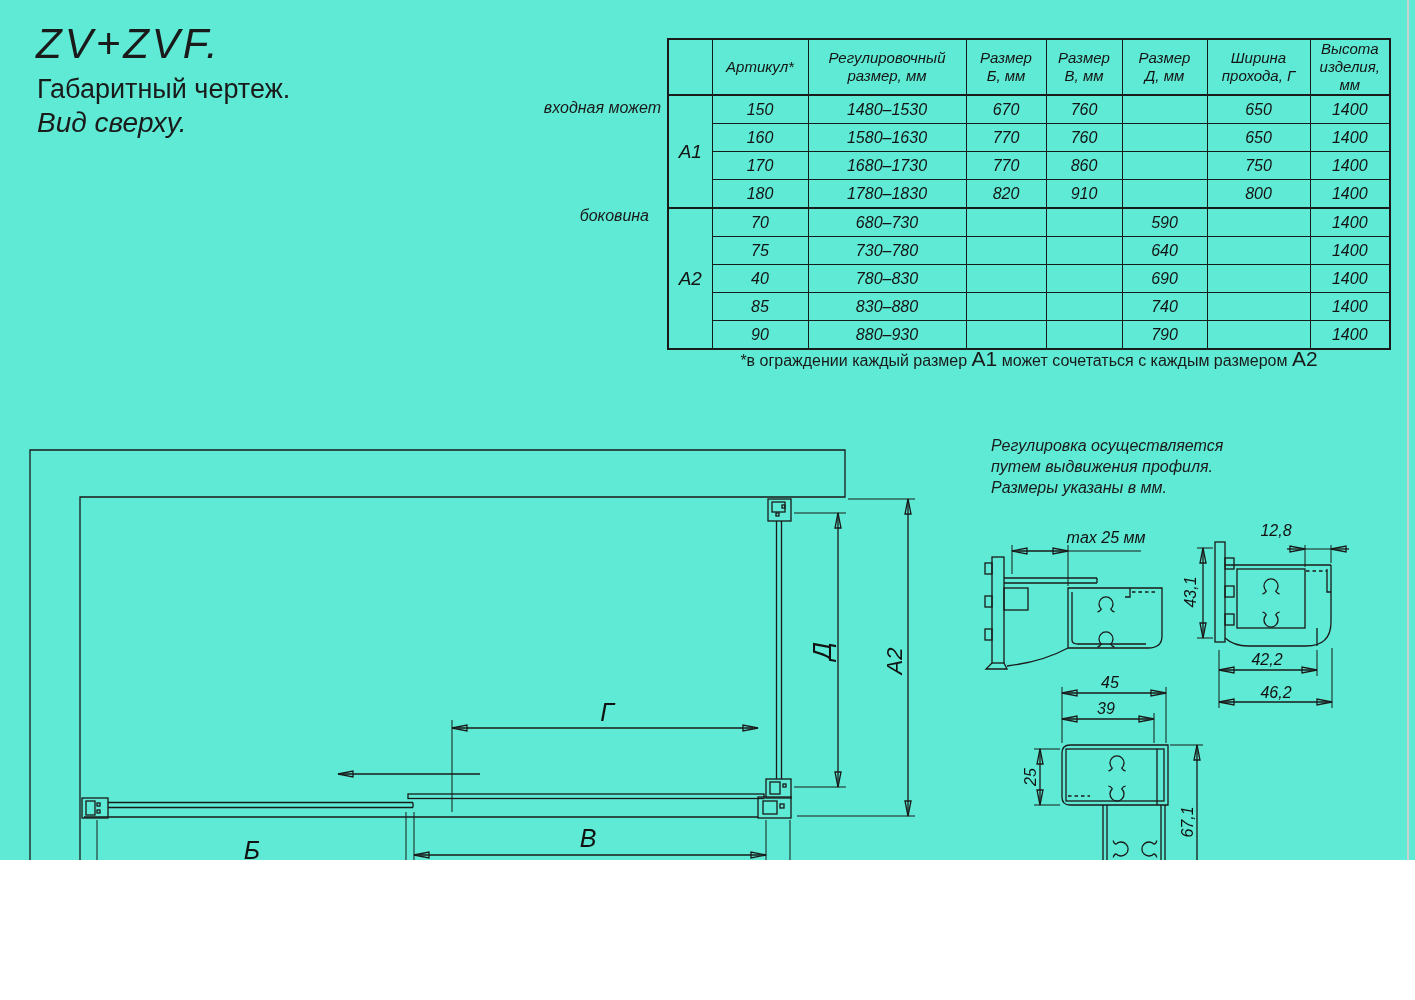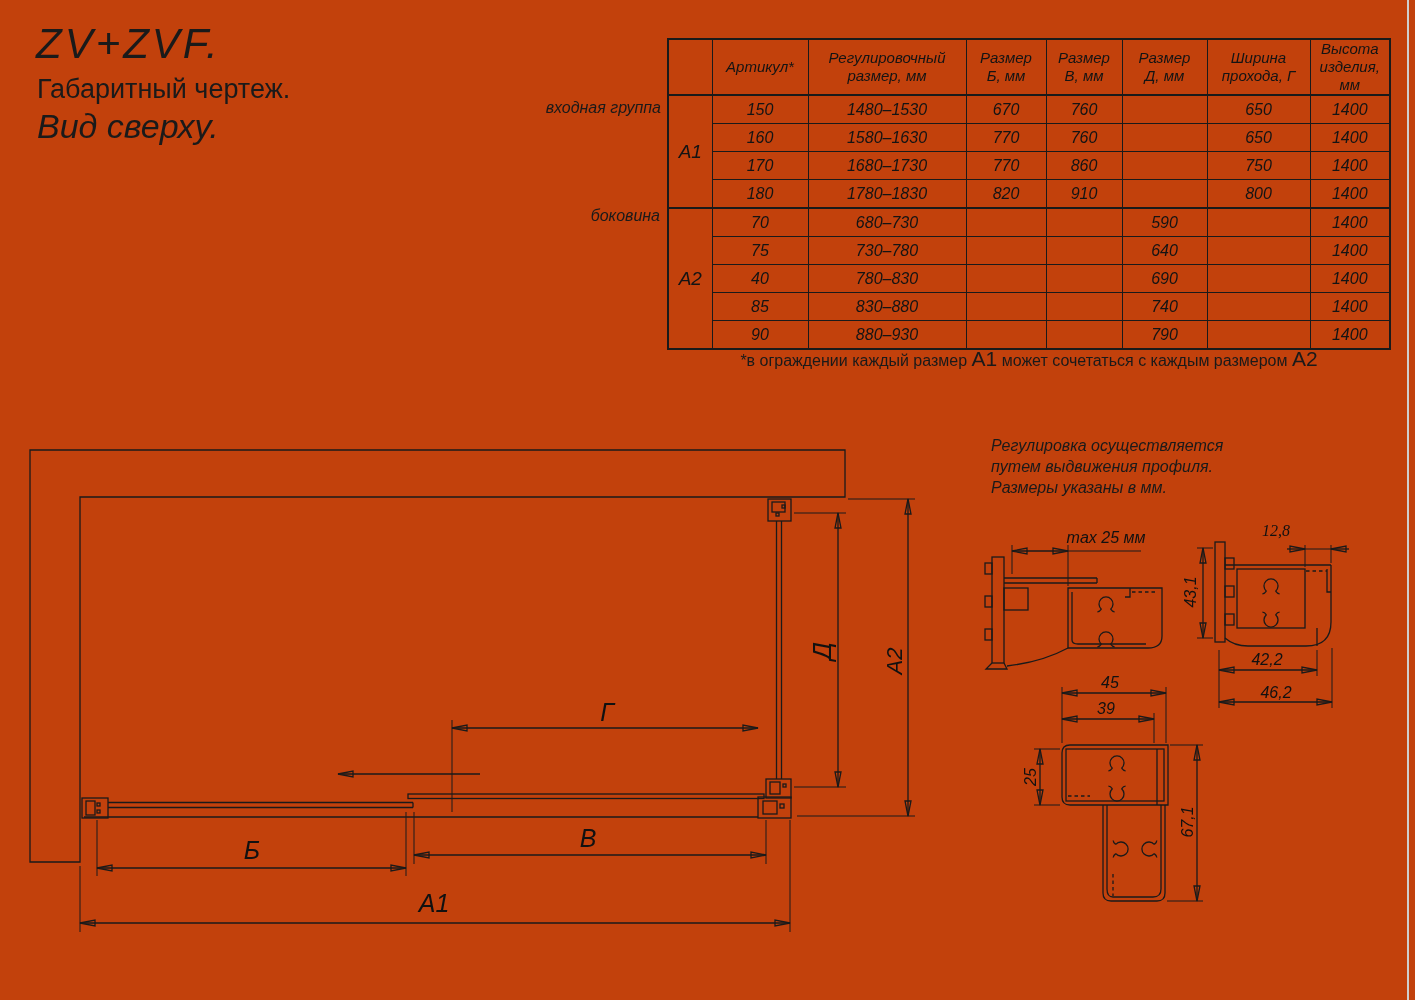--- a/index.html
+++ b/index.html
@@ -1,21 +1,21 @@
 <!DOCTYPE html>
 <html><head>
 <meta charset="utf-8">
 <style>
   html,body{margin:0;padding:0;background:#fff;}
-  .sheet{position:relative;width:1415px;height:1000px;background:#c2410c;overflow:hidden;
+  .sheet{position:relative;width:1415px;height:860px;background:#5eead4;overflow:hidden;
          font-family:"Liberation Sans",sans-serif;color:#111;}
   
   .t1{position:absolute;left:36px;top:20px;font-size:42px;font-style:italic;letter-spacing:3px;color:#1a1a1a;}
   .t2{position:absolute;left:37px;top:74px;font-size:27px;color:#1a1a1a;}
-  .t3{position:absolute;left:37px;top:107px;font-size:34px;font-style:italic;color:#1a1a1a;}
+  .t3{position:absolute;left:37px;top:107px;font-size:28px;font-style:italic;color:#1a1a1a;}
   
   table.spec{position:absolute;left:667px;top:38px;border-collapse:collapse;table-layout:fixed;
              border:2.6px solid #1a1a1a;font-style:italic;}
   .spec td{border:1.3px solid #1a1a1a;text-align:center;vertical-align:middle;padding:0 2px;
            font-size:16px;color:#141414;overflow:hidden;}
   .spec tr.hdr td{font-size:15px;line-height:1.18;white-space:pre-line;height:54px;border-bottom:2.4px solid #1a1a1a;}
   .spec tr.body td{height:27px;}
   .spec tr.grp td{border-top:2.4px solid #1a1a1a;margin-top:44px;}
   .spec td.code{font-size:19px;}
   .grp-label{position:absolute;width:210px;text-align:right;font-size:16px;font-style:italic;color:#1a1a1a;}
@@ -39,22 +39,22 @@
 </style>
 </head>
 <body>
 
 <div class="sheet">
 
   <div class="t1">ZV+ZVF.</div>
   <div class="t2">Габаритный чертеж.</div>
   <div class="t3">Вид сверху.</div>
 
-  <div class="grp-label" style="left:451px;top:99px;">входная группа</div>
-  <div class="grp-label" style="left:450px;top:207px;">боковина</div>
+  <div class="grp-label" style="left:451px;top:99px;">входная может</div>
+  <div class="grp-label" style="left:439px;top:207px;">боковина</div>
 
   <table class="spec">
     <colgroup>
       <col style="width:44px">
         <col style="width:96px">
         <col style="width:158px">
         <col style="width:80px">
       <col style="width:76px">
         <col style="width:85px">
         <col style="width:103px">
@@ -335,21 +335,21 @@
   </svg>
 
   <div class="dim big" style="left:252px;top:850px;">Б</div>
   <div class="dim big" style="left:588px;top:838px;">В</div>
   <div class="dim big" style="left:434px;top:903px;">А1</div>
   <div class="dim big" style="left:607px;top:712px;">Г</div>
   <div class="dim big rot" style="left:822px;top:651px;">Д</div>
   <div class="dim med rot" style="left:895px;top:661px;">А2</div>
 
   <div class="dim sm" style="left:1106px;top:538px;font-style:italic;">max 25 мм</div>
-  <div class="dim sm" style="left:1276px;top:531px;font-family:Liberation Serif, serif;">12,8</div>
+  <div class="dim sm" style="left:1276px;top:531px;">12,8</div>
   <div class="dim sm rot" style="left:1191px;top:592px;">43,1</div>
   <div class="dim sm" style="left:1267px;top:660px;">42,2</div>
   <div class="dim sm" style="left:1276px;top:693px;">46,2</div>
   <div class="dim sm" style="left:1110px;top:683px;">45</div>
   <div class="dim sm" style="left:1106px;top:709px;">39</div>
   <div class="dim sm rot" style="left:1031px;top:777px;">25</div>
   <div class="dim sm rot" style="left:1188px;top:822px;">67,1</div>
 
   <div class="edge"></div>
 </div>

